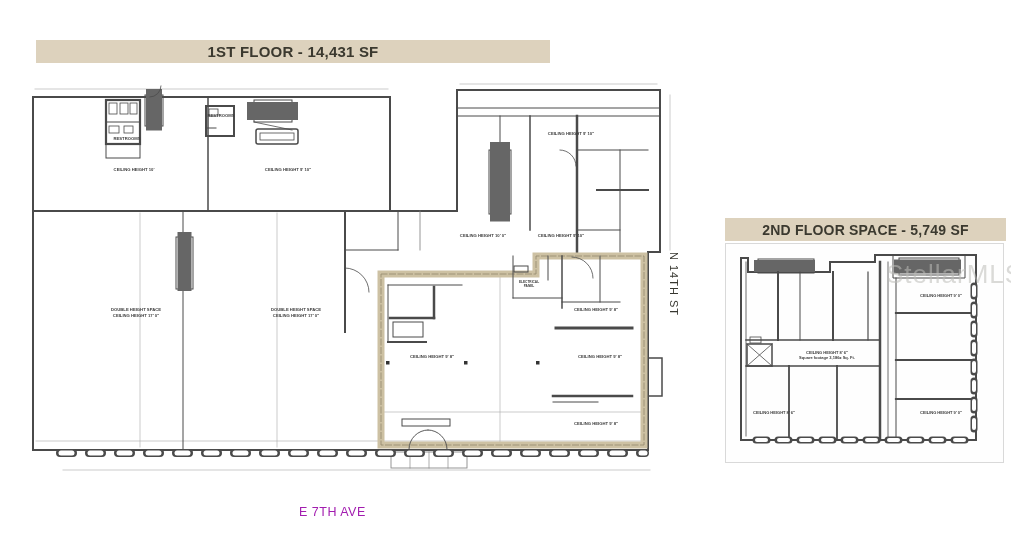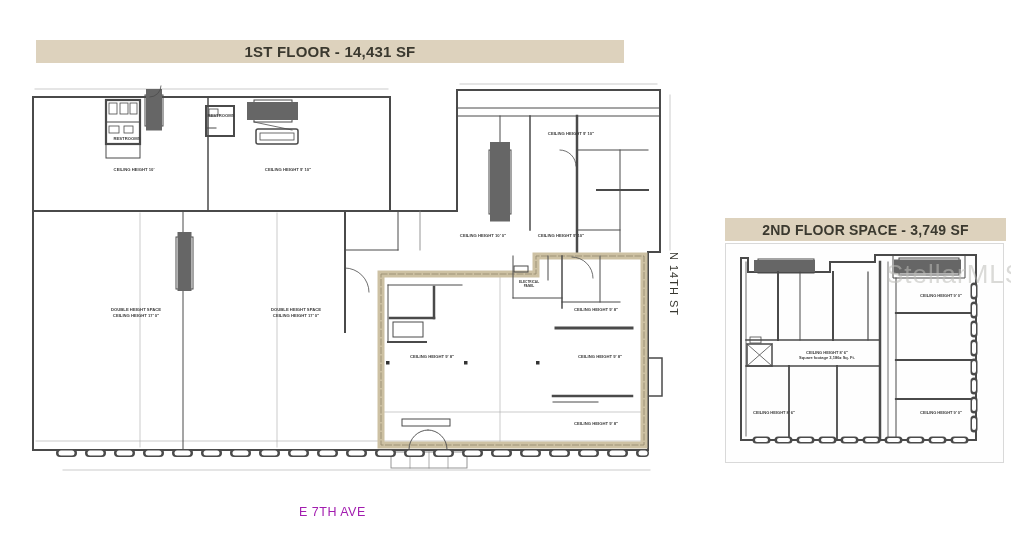--- a/index.html
+++ b/index.html
@@ -34,25 +34,25 @@
   .watermark{
     position:absolute;font-size:26px;color:#bdbdb9;opacity:.55;
     letter-spacing:1px;font-weight:400;pointer-events:none;
   }
 </style>
 </head>
 <body>
 
 <div class="stage">
 
-  <div class="titlebar" style="left:36px;top:40px;width:588px;height:23px;">
+  <div class="titlebar" style="left:36px;top:40px;width:514px;height:23px;">
     <span>1ST FLOOR - 14,431 SF</span>
   </div>
   <div class="titlebar second" style="left:725px;top:218px;width:281px;height:23px;">
-    <span>2ND FLOOR SPACE - 3,749 SF</span>
+    <span>2ND FLOOR SPACE - 5,749 SF</span>
   </div>
 
   <div class="panel" style="left:725px;top:243px;width:277px;height:218px;"></div>
 
   <svg class="plan" width="1011" height="549" viewBox="0 0 1011 549">
 
     <g stroke="#4a4a4a" fill="none" stroke-linecap="square">
 
       <g stroke="#a9a9a9" stroke-width="0.6">
         <path d="M35,89 H388"></path>

